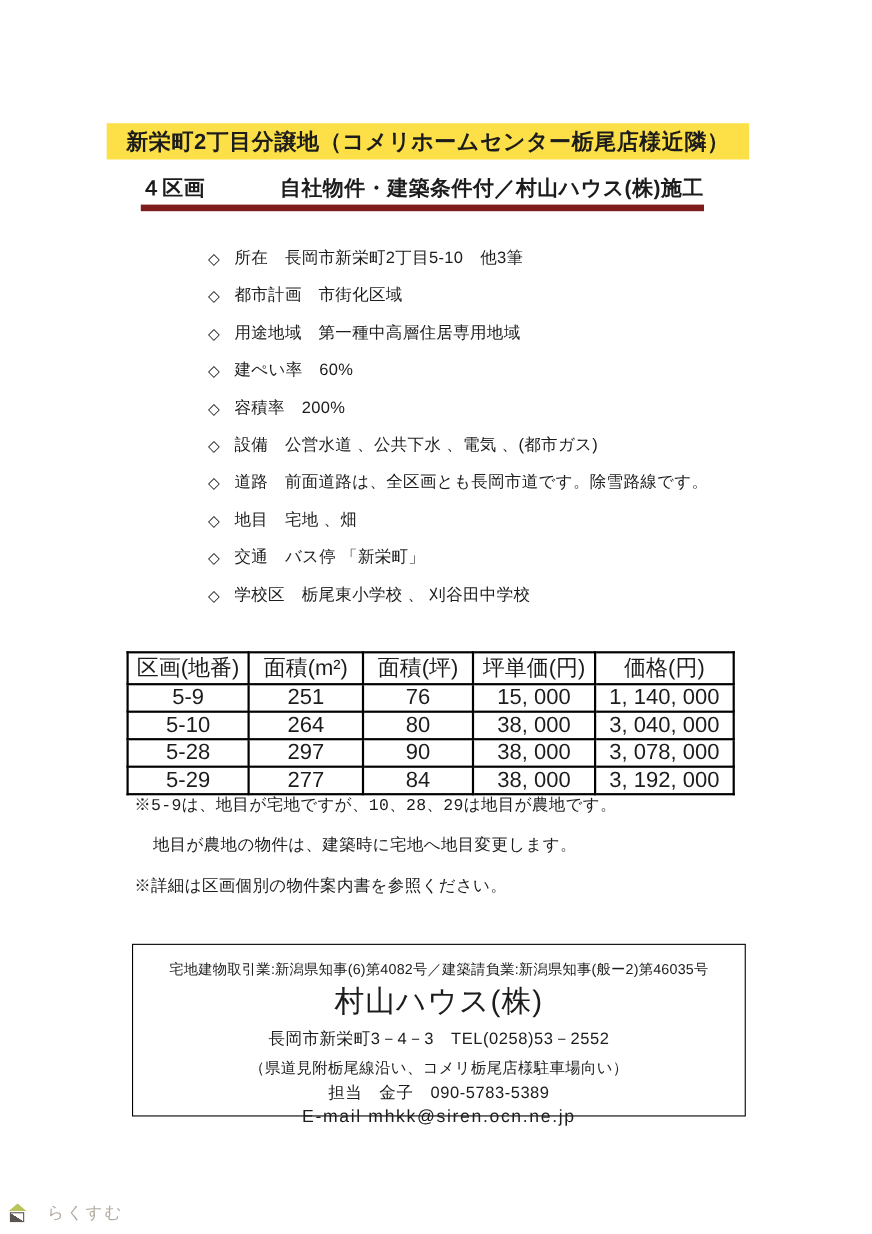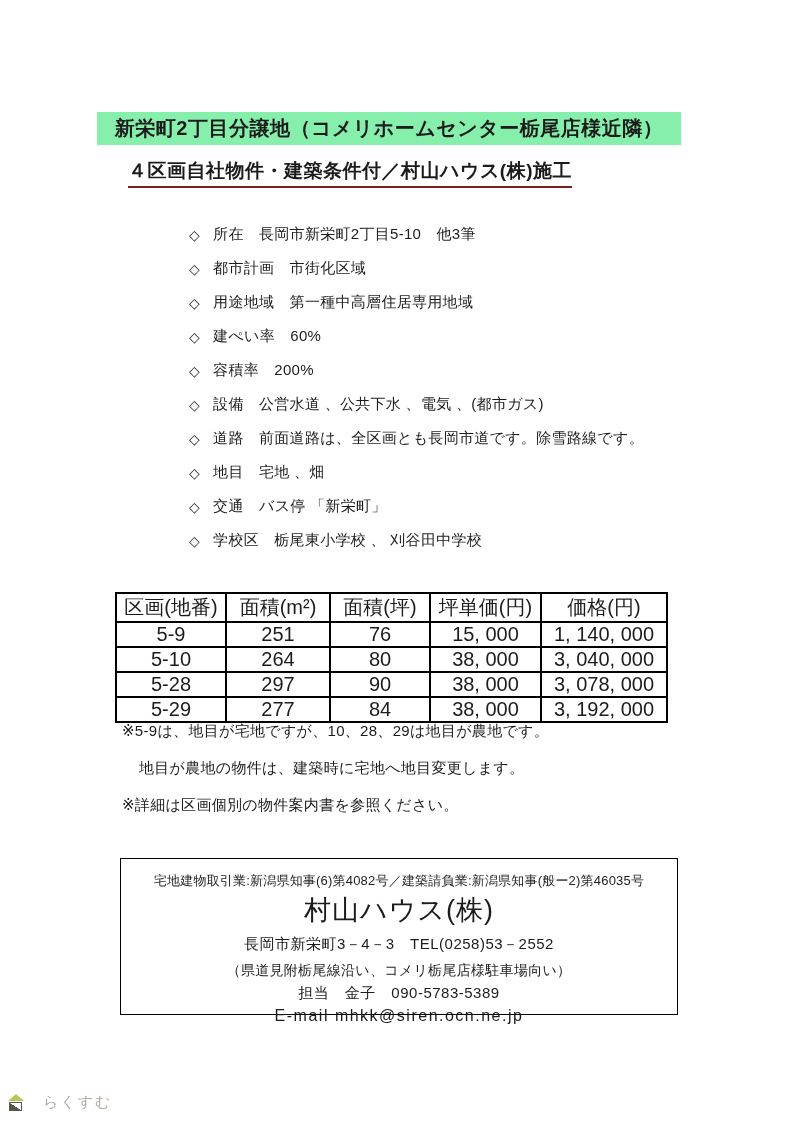--- a/index.html
+++ b/index.html
@@ -8,30 +8,30 @@
     font-family: "Liberation Sans", "DejaVu Sans", sans-serif;
     color: #1c1c1c;
     position: relative;
     overflow: hidden;
   }
   .page { position: absolute; inset: 0; background: #ffffff; }
 
   
   .title-bar {
     position: absolute; left: 97px; top: 112px; width: 584px; height: 33px;
-    background: #86efac;
+    background: #fde047;
     display: flex; align-items: center; justify-content: center;
     font-size: 20px; font-weight: 700; letter-spacing: 0.5px;
   }
 
   
   .subtitle {
     position: absolute; left: 128px; top: 158px;
-    display: inline-flex; align-items: baseline; 
-    border-bottom: 2px solid #7f1d1d; padding-bottom: 2px;
+    display: inline-flex; align-items: baseline; gap: 68px;
+    border-bottom: 6px solid #7f1d1d; padding-bottom: 2px;
     font-size: 19px; font-weight: 700; letter-spacing: 0.5px;
   }
 
   
   .details { position: absolute; left: 189px; top: 227px; list-style: none; }
   .details li {
     display: flex; align-items: center; gap: 13px;
     height: 15px; margin-bottom: 19px;
     font-size: 15px; letter-spacing: 0.3px; white-space: nowrap;
   }
@@ -47,21 +47,21 @@
     text-align: center; vertical-align: middle;
     font-size: 20px; font-weight: 400; padding: 0;
   }
   .price-table th { height: 24px; }
   .price-table td { height: 19px; }
   .col-0 { width: 110px; } .col-1 { width: 104px; } .col-2 { width: 100px; }
   .col-3 { width: 111px; margin-left: 39px; } .col-4 { width: 126px; }
 
   
   .notes { position: absolute; left: 122px; top: 722px; }
-  .note-line { font-size: 15px; letter-spacing: 0.3px; margin-bottom: 18px; white-space: nowrap; }
+  .note-line { font-size: 15px; letter-spacing: 0.3px; margin-bottom: 18px; white-space: nowrap; font-family: Liberation Mono, monospace; }
   .note-line.indent { padding-left: 17px; }
 
   
   .company-box {
     position: absolute; left: 120px; top: 858px; width: 558px; height: 157px;
     border: 1px solid #000000;
     text-align: center; padding-top: 13px;
   }
   .license { font-size: 13px; letter-spacing: 0.2px; white-space: nowrap; }
   .company-name { font-size: 27px; letter-spacing: 1px; margin-top: 2px; }

